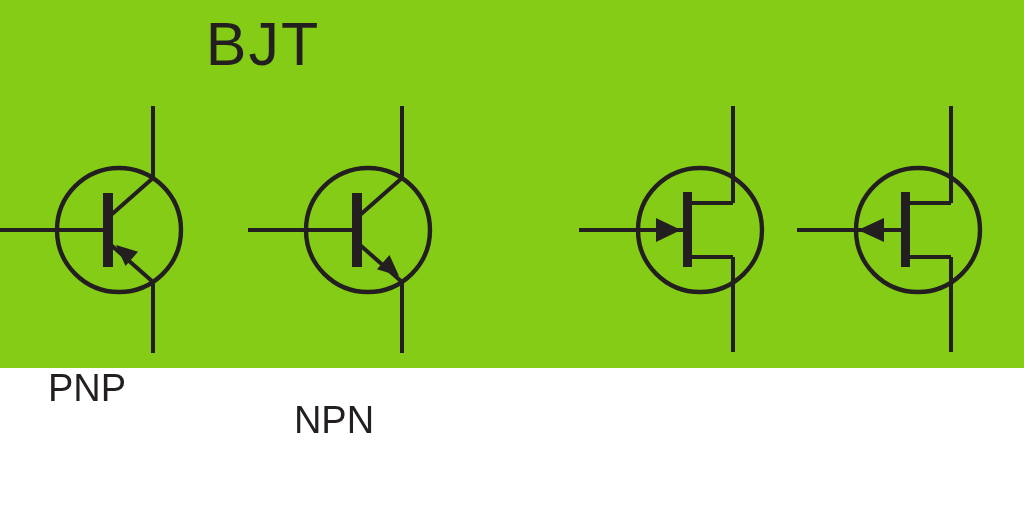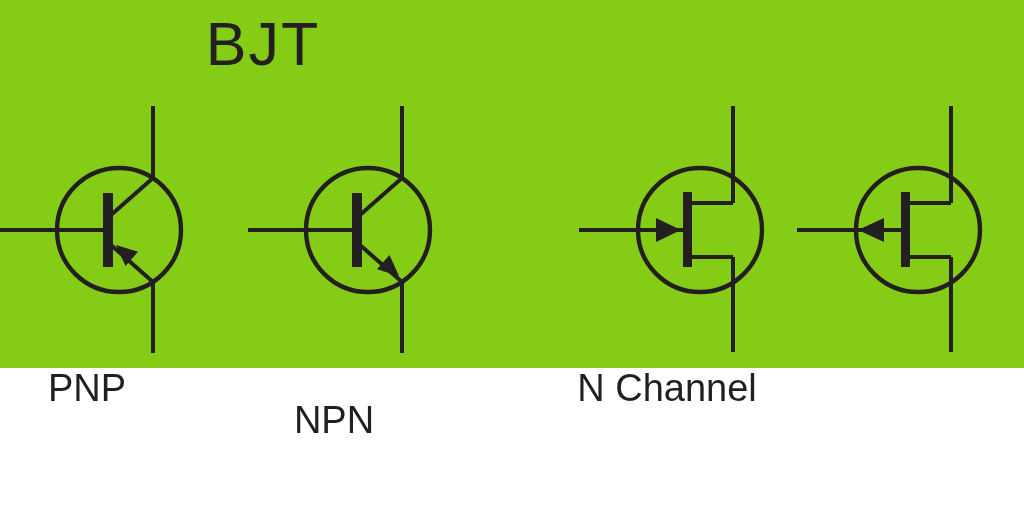--- a/index.html
+++ b/index.html
@@ -98,16 +98,15 @@
       </g>
     </svg>
 
   <div class="section-title" id="title-bjt">BJT</div>
 
 
   <div class="part-label" id="label-pnp">PNP</div>
 
   <div class="part-label" id="label-npn">NPN</div>
 
-  <div class="part-label" id="label-nch">N Channel</div>
 
 
 </div>
 
 </body></html>

